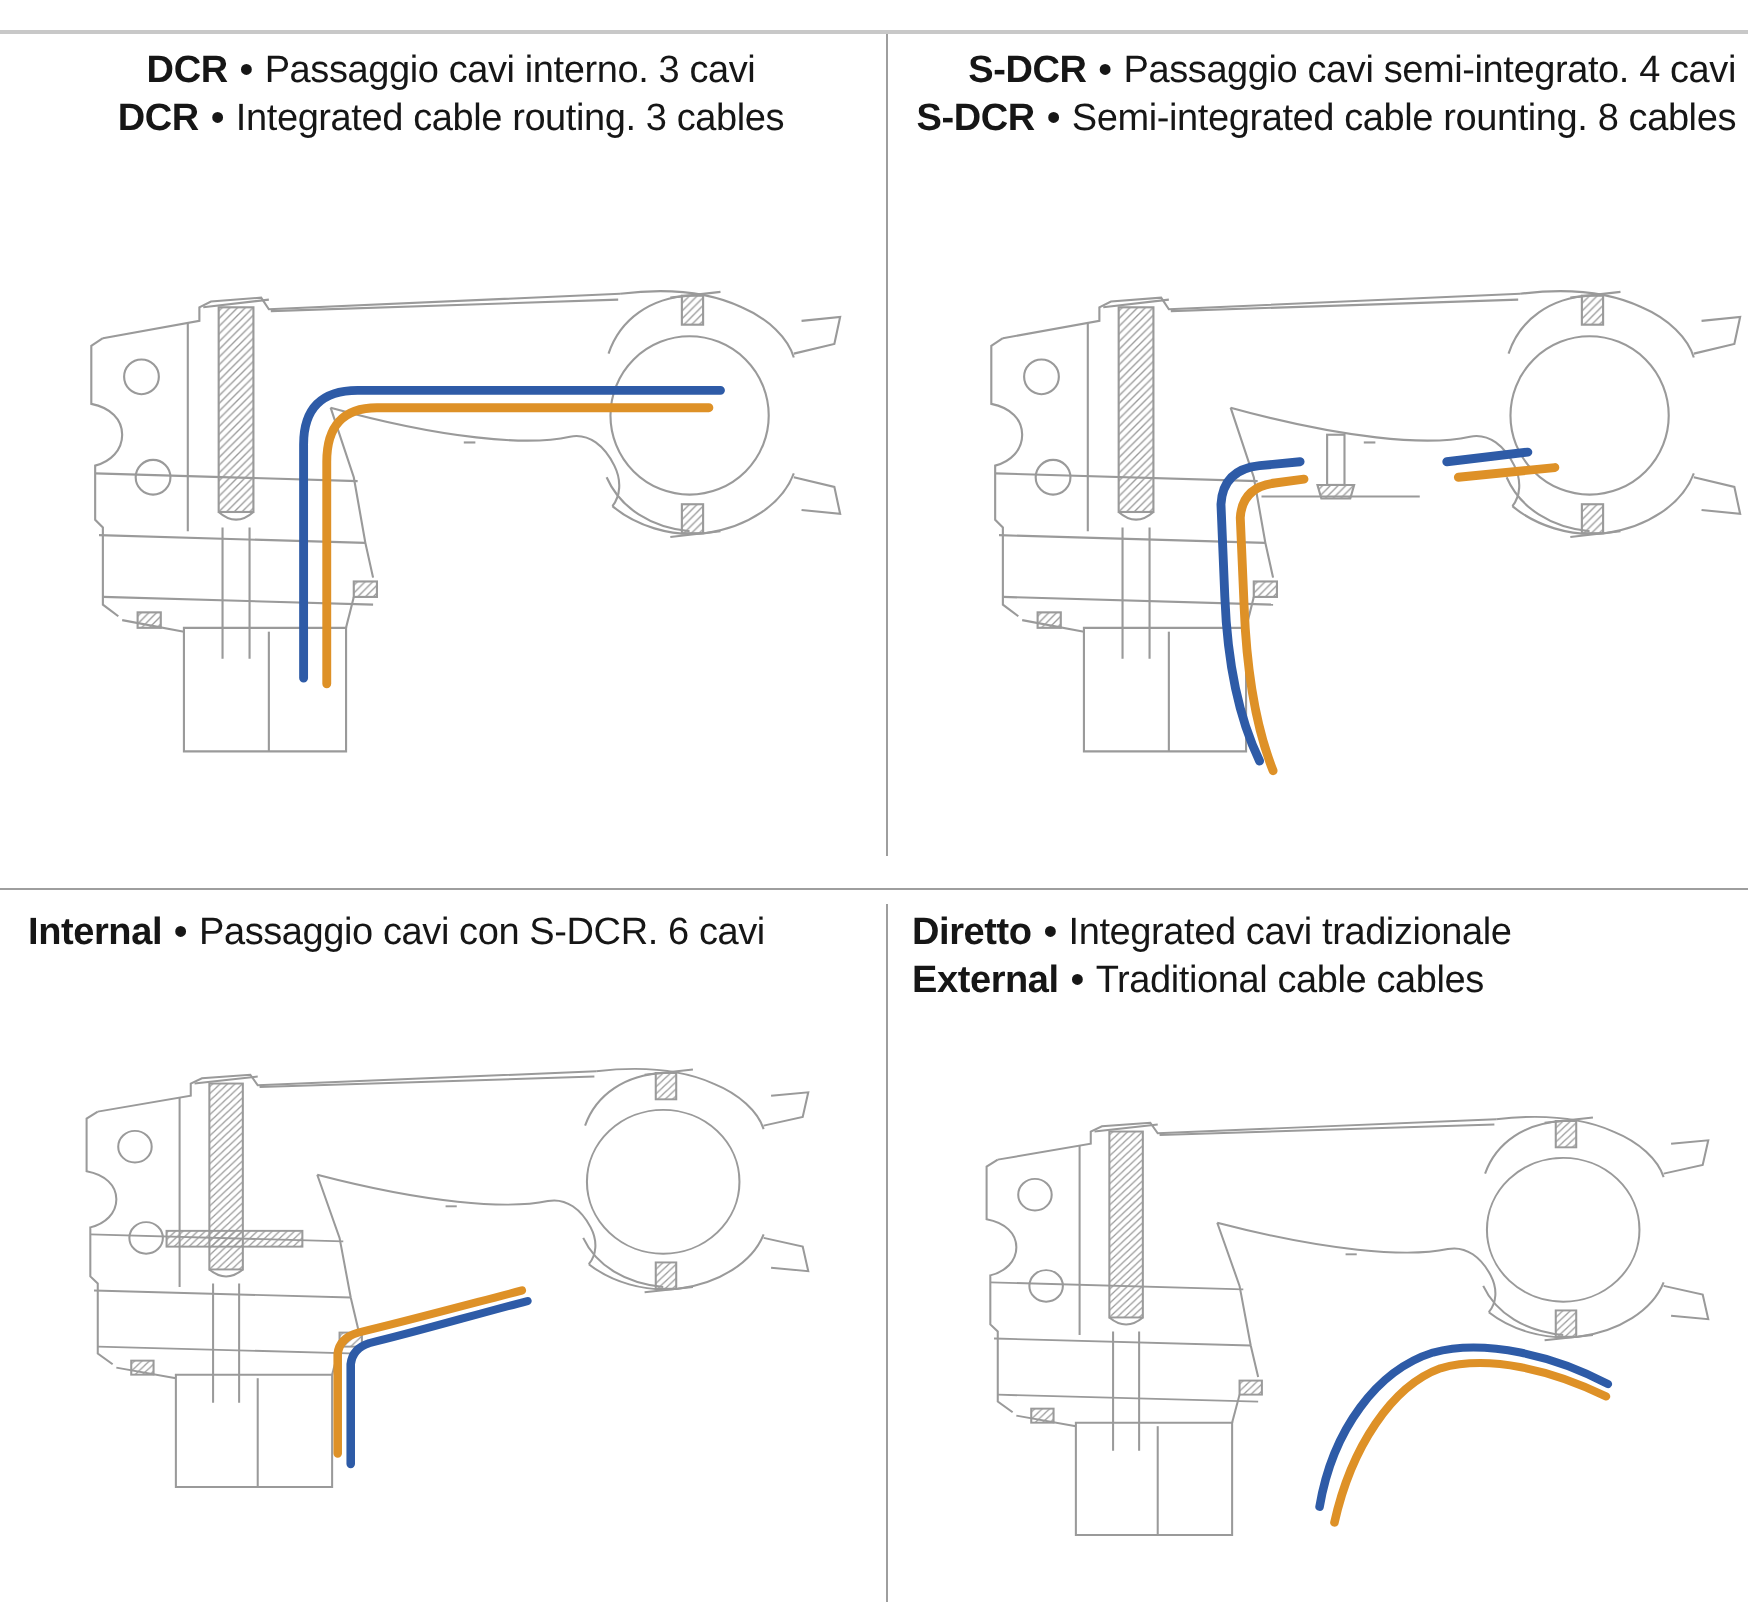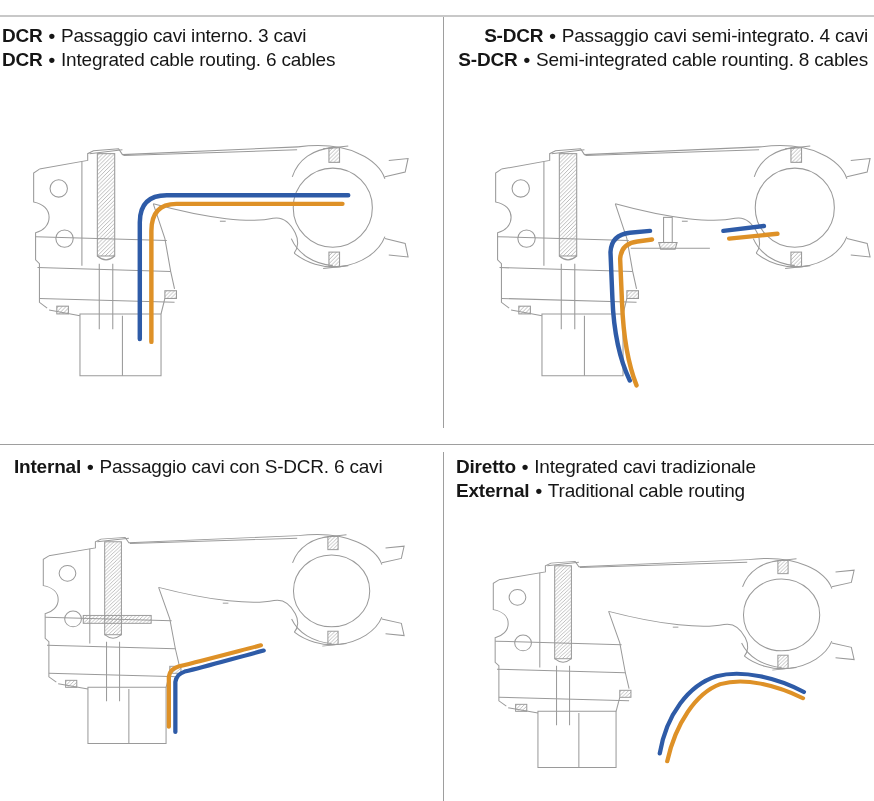--- a/index.html
+++ b/index.html
@@ -11,21 +11,21 @@
     color:#161616;
     overflow:hidden;
   }
   .rule,.top-rule{position:absolute;}
   .top-rule{left:0;top:15px;width:874px;height:2px;background:#c8c8c8;}
   .v-rule-1{left:443px;top:17px;width:1px;height:411px;background:#9e9e9e;}
   .h-rule{left:0;top:444px;width:874px;height:1px;background:#9e9e9e;}
   .v-rule-2{left:443px;top:452px;width:1px;height:349px;background:#9e9e9e;}
 
   .quad{position:absolute;box-sizing:border-box;}
-  .q-tl{left:0;top:16px;width:443px;height:428px;padding:8px 6px 0 2px;}
+  .q-tl{left:0;top:16px;width:443px;height:428px;padding:8px 6px 0 14px;text-align:center;}
   .q-tr{left:444px;top:16px;width:430px;height:428px;padding:8px 6px 0 12px;text-align:right;}
   .q-bl{left:0;top:445px;width:443px;height:356px;padding:10px 6px 0 14px;}
   .q-br{left:444px;top:445px;width:430px;height:356px;padding:10px 6px 0 12px;}
 
   .caption{line-height:24px;font-size:19px;letter-spacing:-0.2px;}
   .cap-line{white-space:nowrap;}
   .term{font-weight:700;}
   .bullet{font-weight:700;margin:0 6px;}
   .desc{font-weight:400;}
 
@@ -95,21 +95,21 @@
       </g>
     </defs>
   </svg>
 
   <div class="quad q-tl">
     <div class="caption">
       <div class="cap-line">
         <span class="term">DCR</span><span class="bullet">•</span><span class="desc">Passaggio cavi interno. 3 cavi</span>
       </div>
       <div class="cap-line">
-        <span class="term">DCR</span><span class="bullet">•</span><span class="desc">Integrated cable routing. 6 cables</span>
+        <span class="term">DCR</span><span class="bullet">•</span><span class="desc">Integrated cable routing. 3 cables</span>
       </div>
     </div>
     <svg class="diagram" width="386" height="251" viewBox="0 0 400 260" preserveAspectRatio="none">
       <use href="#stem-base" xlink:href="#stem-base"></use>
       <path class="cable cable-blue" d="M336,53 L148,53 Q120,53 120,81 L120,202" stroke="#2e5ba7"></path>
       <path class="cable cable-orange" d="M330,62 L158,62 Q132,62 132,90 L132,205" stroke="#de9127"></path>
     </svg>
   </div>
 
   <div class="quad q-tr">
@@ -150,21 +150,21 @@
       <path class="cable cable-blue" d="M247,134 C218,142 186,152 162,158 Q153,161 152,170 L152,227" stroke="#2e5ba7"></path>
     </svg>
   </div>
 
   <div class="quad q-br">
     <div class="caption">
       <div class="cap-line">
         <span class="term">Diretto</span><span class="bullet">•</span><span class="desc">Integrated cavi tradizionale</span>
       </div>
       <div class="cap-line">
-        <span class="term">External</span><span class="bullet">•</span><span class="desc">Traditional cable routing</span>
+        <span class="term">External</span><span class="bullet">•</span><span class="desc">Traditional cable cables</span>
       </div>
     </div>
     <svg class="diagram" width="372" height="228" viewBox="0 0 400 260" preserveAspectRatio="none">
       <use href="#stem-base" xlink:href="#stem-base"></use>
       <path class="cable cable-blue" d="M344,154 C316,138 278,128 250,136 C220,146 196,180 189,224" stroke="#2e5ba7"></path>
       <path class="cable cable-orange" d="M343,161 C314,146 280,137 254,145 C228,155 206,190 197,233" stroke="#de9127"></path>
     </svg>
   </div>
 
 </div>

